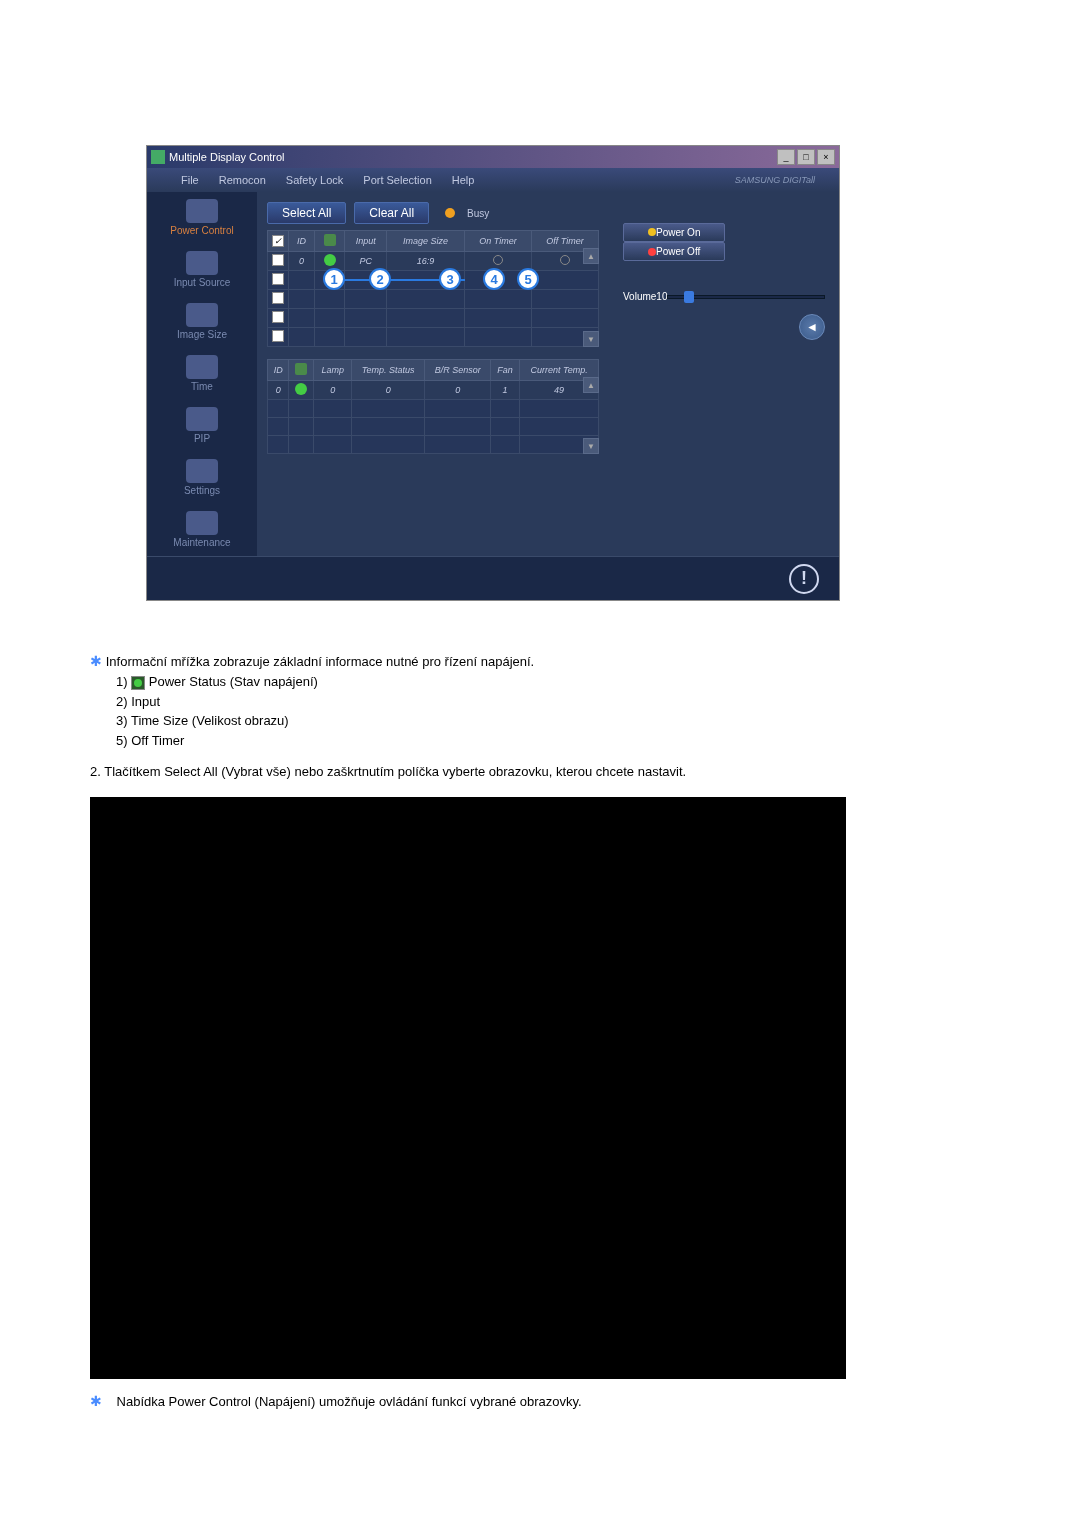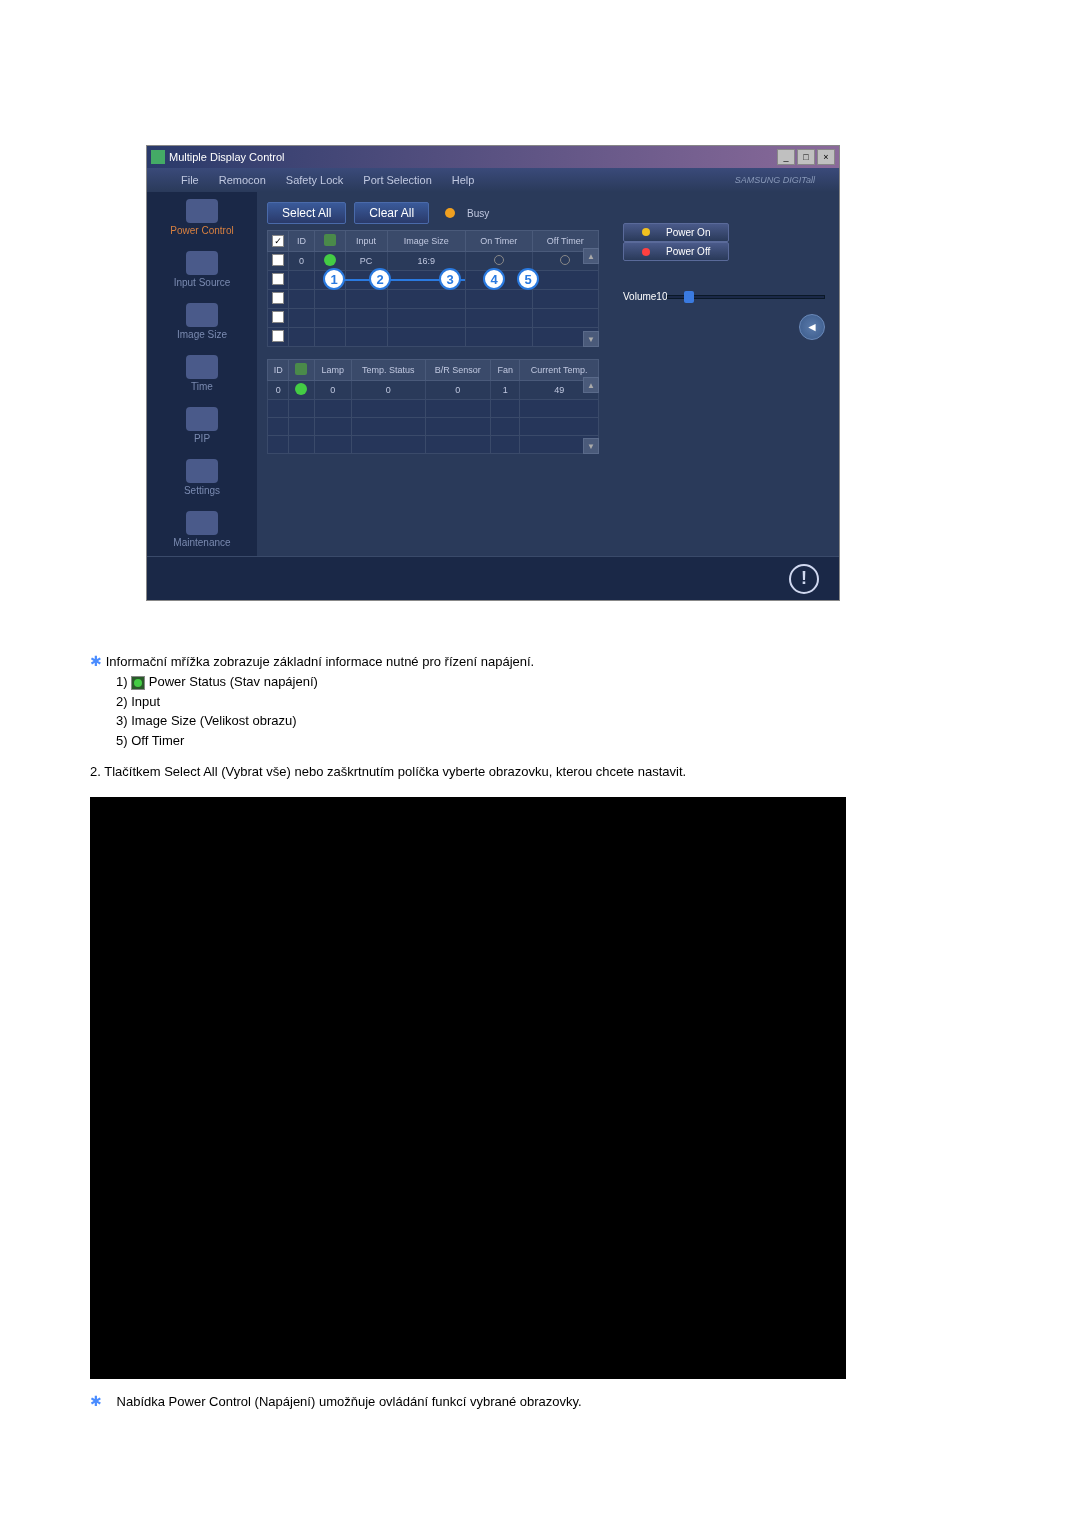--- a/index.html
+++ b/index.html
@@ -28,21 +28,21 @@
 
 .content { flex: 1; padding: 10px; }
 
 .toolbar { display: flex; align-items: center; gap: 8px; margin-bottom: 6px; }
 .toolbar-btn { background: linear-gradient(to bottom, #3a5a9a, #2a3a6a); border: 1px solid #4a6aaa; color: #fff; font-size: 12px; padding: 3px 14px; cursor: pointer; border-radius: 2px; }
 .busy-indicator { display: flex; align-items: center; gap: 12px; font-size: 10px; color: #c0c8e0; margin-left: 8px; }
 .busy-dot { width: 10px; height: 10px; background: #f0a020; border-radius: 50%; }
 
 .grid-wrapper { position: relative; }
 
-.grid-table { width: 100%; border-collapse: collapse; font-size: 9px; color: #c0c8e0; background: #2a3a5a; }
+.grid-table { width: 100%; border-collapse: collapse; font-size: 9px; color: #c0c8e0; background: #2a3a5a; font-style: italic; }
 .grid-table th { background: #3a4a6a; border: 1px solid #4a5a7a; padding: 3px 4px; font-weight: normal; height: 18px; }
 .grid-table td { border: 1px solid #3a4a6a; padding: 2px 4px; text-align: center; height: 18px; background: #2a3a5a; }
 .grid-table tr.empty td { background: #26365a; }
 
 .checkbox-cell { width: 18px; }
 .checkbox { width: 12px; height: 12px; background: #fff; border: 1px solid #888; display: inline-block; }
 .checkbox.checked::after { content: '✓'; color: #000; font-size: 9px; display: block; line-height: 10px; }
 
 .status-icon { width: 12px; height: 12px; border-radius: 50%; display: inline-block; }
 .status-green { background: #4c4; }
@@ -51,21 +51,21 @@
 .circle-o { width: 10px; height: 10px; border: 1px solid #888; border-radius: 50%; display: inline-block; }
 
 .scroll-btn { width: 16px; height: 16px; background: #4a5a7a; border: 1px solid #5a6a8a; cursor: pointer; font-size: 8px; color: #aaa; display: flex; align-items: center; justify-content: center; }
 .scroll-col { position: absolute; right: 0; top: 18px; bottom: 0; width: 16px; display: flex; flex-direction: column; justify-content: space-between; }
 
 .callout-row { position: relative; height: 28px; }
 .callout { position: absolute; width: 22px; height: 22px; background: #fff; border: 2px solid #2a7ae0; border-radius: 50%; color: #2a7ae0; font-weight: bold; font-size: 13px; display: flex; align-items: center; justify-content: center; }
 .callout-line { position: absolute; height: 2px; background: #2a7ae0; top: 11px; }
 
 .right-panel { width: 230px; padding: 30px 14px 10px; background: #2a3a5a; position: relative; }
-.power-btn { display: inline-flex; align-items: center; gap: 16px; background: linear-gradient(to bottom, #4a5a8a, #2a3a5a); border: 1px solid #5a6a9a; border-radius: 2px; padding: 3px 18px; font-size: 10px; color: #fff; cursor: pointer; margin-right: 6px; }
+.power-btn { display: inline-flex; align-items: center; gap: 0; background: linear-gradient(to bottom, #4a5a8a, #2a3a5a); border: 1px solid #5a6a9a; border-radius: 2px; padding: 3px 24px; font-size: 10px; color: #fff; cursor: pointer; margin-right: 6px; }
 .power-dot { width: 8px; height: 8px; border-radius: 50%; }
 .power-dot.on { background: #f0c020; }
 .power-dot.off { background: #ff4040; }
 
 .volume-row { display: flex; align-items: center; margin-top: 30px; font-size: 10px; color: #fff; }
 .volume-slider { flex: 1; height: 4px; background: #1a2847; border: 1px solid #0a1827; position: relative; }
 .volume-thumb { position: absolute; width: 10px; height: 12px; background: #3a7ae0; top: -5px; left: 10%; border-radius: 2px; cursor: pointer; }
 .mute-btn { width: 26px; height: 26px; background: radial-gradient(#5a7aaa, #3a5a8a); border-radius: 50%; margin-left: auto; margin-top: 12px; cursor: pointer; display: flex; align-items: center; justify-content: center; color: #fff; font-size: 12px; border: 1px solid #6a8aba; }
 
 .status-bar { height: 44px; background: #1a2847; border-top: 1px solid #3a4a6a; display: flex; align-items: center; justify-content: flex-end; padding: 0 20px; }
@@ -305,21 +305,21 @@
 
   <div class="status-bar">
     <div class="status-icon-large">!</div>
   </div>
 </div>
 
 <div class="description">
   <div><span class="star">✱</span><span>Informační mřížka zobrazuje základní informace nutné pro řízení napájení.</span></div>
   <div class="list-item">1) <span class="power-status-icon"></span> <span>Power Status (Stav napájení)</span></div>
   <div class="list-item">2) <span>Input</span></div>
-  <div class="list-item">3) <span>Image Size (Velikost obrazu)</span></div>
+  <div class="list-item">3) <span>Time Size (Velikost obrazu)</span></div>
   <div class="list-item">5) <span>Off Timer</span></div>
 </div>
 
 <div class="desc2">2.  Tlačítkem Select All (Vybrat vše) nebo zaškrtnutím políčka vyberte obrazovku, kterou chcete nastavit.</div>
 
 <div class="black-box"></div>
 
 <div class="desc3">
   <div><span class="star">✱</span>&nbsp;&nbsp;&nbsp;<span>Nabídka Power Control (Napájení) umožňuje ovládání funkcí vybrané obrazovky.</span></div>
 </div>

